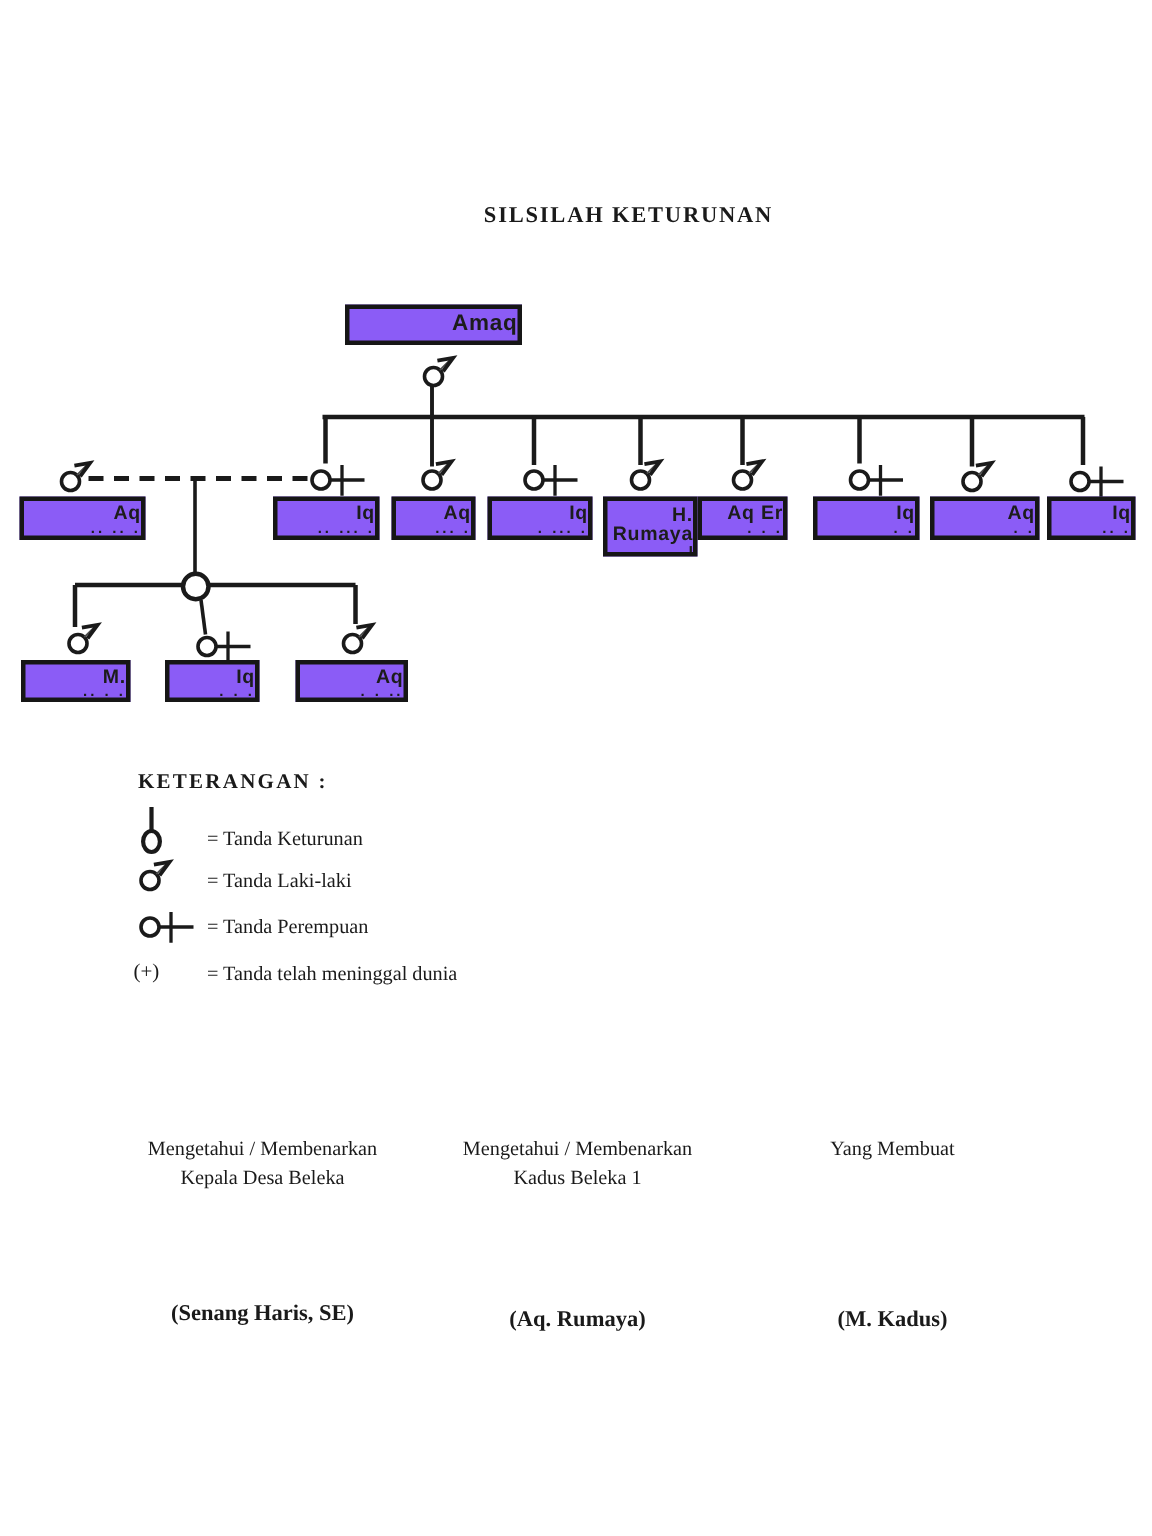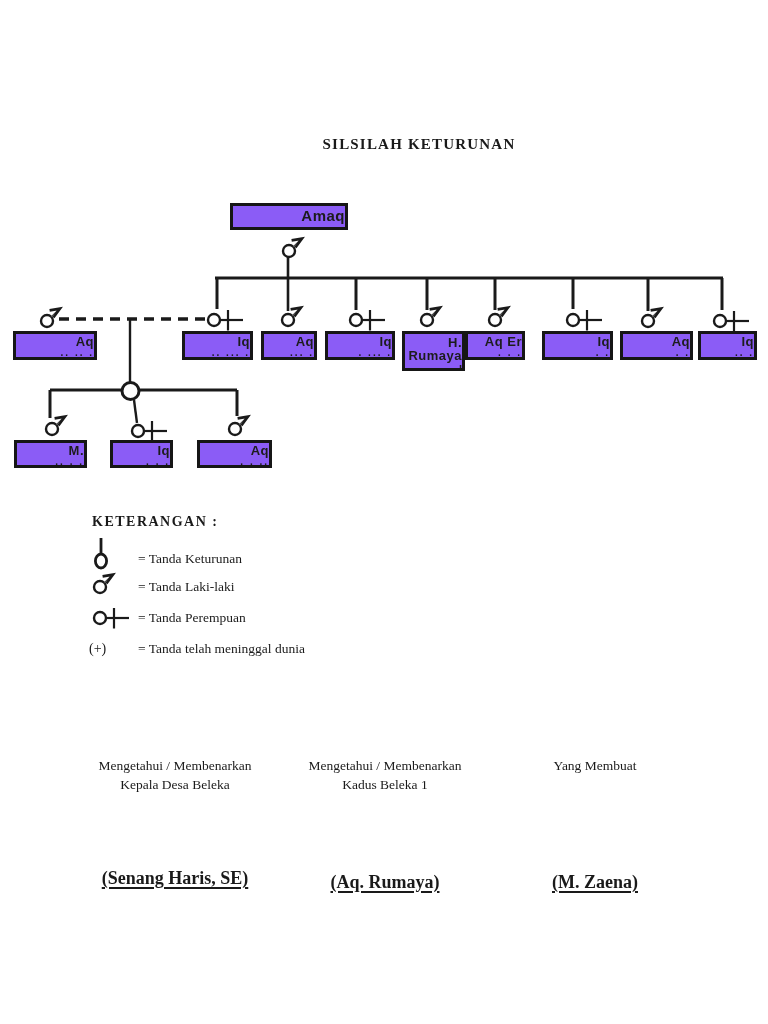--- a/index.html
+++ b/index.html
@@ -32,22 +32,22 @@
   .node.root .l1{font-size:15px;line-height:20px;margin-top:0;}
 
   .legend-heading{
     left:92px;top:514px;font-weight:bold;font-size:14px;letter-spacing:1.5px;
   }
   .legend-text{font-size:13.5px;white-space:nowrap;}
   .legend-plus{font-size:14px;}
 
   .sig{font-size:13.5px;text-align:center;white-space:nowrap;}
   .sig-name{
-    font-size:18px;font-weight:bold;text-align:center;white-space:nowrap;
-    text-decoration:underline;text-underline-offset:3px;text-decoration-thickness:1.5px;
+    font-size:15px;font-weight:bold;text-align:center;white-space:nowrap;
+    text-underline-offset:3px;text-decoration-thickness:1.5px;
   }
   .sig .r2{display:block;}
 </style>
 </head>
 <body>
 
 <div class="page">
 
   <svg class="overlay" viewBox="0 0 768 1024">
     <defs>
@@ -215,15 +215,15 @@
   <div class="abs sig" style="left:268px;top:756px;width:234px;line-height:19px;">
     <span>Mengetahui / Membenarkan</span>
     <span class="r2">Kadus Beleka 1</span>
   </div>
   <div class="abs sig" style="left:478px;top:756px;width:234px;line-height:19px;">
     <span>Yang Membuat</span>
   </div>
 
   <div class="abs sig-name" style="left:58px;top:868px;width:234px;">(Senang Haris, SE)</div>
   <div class="abs sig-name" style="left:268px;top:872px;width:234px;">(Aq. Rumaya)</div>
-  <div class="abs sig-name" style="left:478px;top:872px;width:234px;">(M. Zaena)</div>
+  <div class="abs sig-name" style="left:478px;top:872px;width:234px;">(M. Kadus)</div>
 
 </div>
 
 </body></html>

